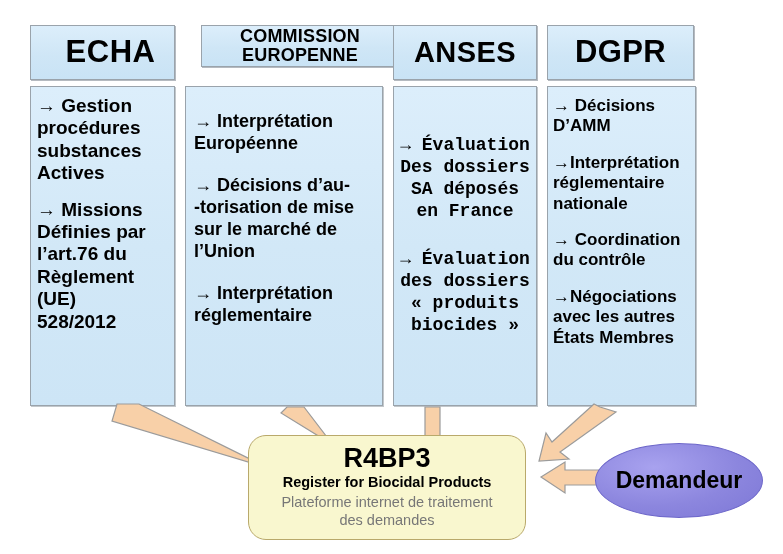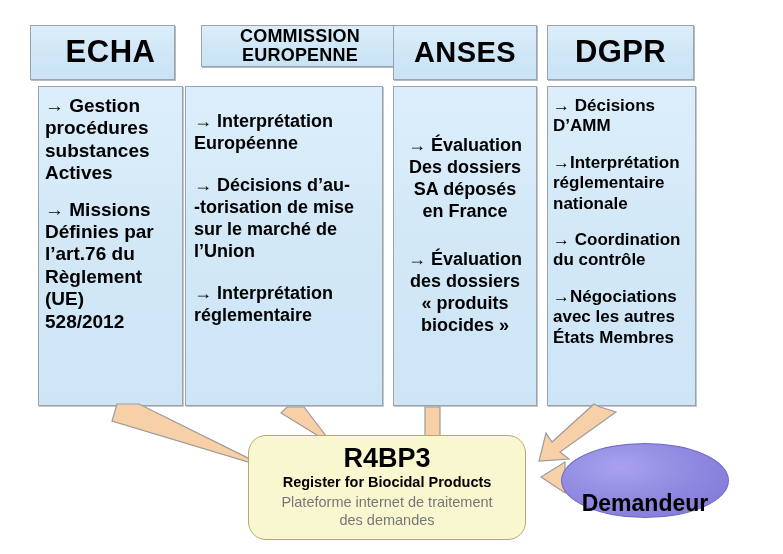--- a/index.html
+++ b/index.html
@@ -27,33 +27,33 @@
   }
   .body-inner{padding:6px 6px 0 6px;}
   .item{
     font-weight:bold;color:#000;
     margin:0 0 14px 0;
     white-space:pre-line;
   }
 
   
   #hdr1{left:30px;top:25px;width:145px;height:55px;font-size:31px;letter-spacing:.5px;padding-left:16px;}
-  #bod1{left:38px;top:86px;width:145px;height:320px;}
+  #bod1{left:30px;top:86px;width:145px;height:320px;}
   #bod1 .body-inner{padding-top:8px;}
   #bod1 .item{font-size:19px;line-height:1.18;}
 
   #hdr2{left:201px;top:25px;width:198px;height:42px;font-size:18px;letter-spacing:.2px;}
   #bod2{left:185px;top:86px;width:198px;height:320px;}
   #bod2 .body-inner{padding:24px 8px 0 8px;}
   #bod2 .item{font-size:18px;line-height:1.22;margin-bottom:20px;}
 
   #hdr3{left:393px;top:25px;width:144px;height:55px;font-size:29px;letter-spacing:.4px;}
   #bod3{left:393px;top:86px;width:144px;height:320px;}
   #bod3 .body-inner{padding:48px 6px 0 6px;text-align:center;}
-  #bod3 .item{font-size:18px;line-height:1.22;margin-bottom:26px;}
+  #bod3 .item{font-size:18px;line-height:1.22;margin-bottom:26px;font-family:Liberation Mono, monospace;}
 
   #hdr4{left:547px;top:25px;width:147px;height:55px;font-size:31px;letter-spacing:.4px;}
   #bod4{left:547px;top:86px;width:149px;height:320px;}
   #bod4 .body-inner{padding:9px 5px 0 5px;}
   #bod4 .item{font-size:17px;line-height:1.2;margin-bottom:16px;}
 
   
   #r4bp3{
     position:absolute;left:248px;top:435px;width:278px;height:105px;
     background:#f9f7cf;border:1px solid #b9a96b;border-radius:18px;
@@ -61,25 +61,25 @@
     display:flex;flex-direction:column;align-items:center;justify-content:flex-start;
     padding-top:8px;
     z-index:5;
   }
   #r4bp3 .t1{font-size:27px;font-weight:bold;color:#000;line-height:1.05;}
   #r4bp3 .t2{font-size:14.5px;font-weight:bold;color:#000;margin-top:3px;line-height:1.1;}
   #r4bp3 .t3{font-size:14.5px;color:#777777;margin-top:2px;line-height:1.25;text-align:center;}
 
   
   #demandeur{
-    position:absolute;left:561px;top:443px;width:166px;height:73px;
+    position:absolute;left:595px;top:443px;width:166px;height:73px;
     background:radial-gradient(ellipse at 35% 32%, #a8a2ef 0%, #8c86de 55%, #7d77d6 100%);
     border-radius:50%;
     border:1px solid #6d67c9;
-    display:flex;align-items:flex-end;justify-content:center;
+    display:flex;align-items:center;justify-content:center;
     z-index:5;
   }
   #demandeur span{font-size:23px;font-weight:bold;color:#000;}
 
   svg.arrows{position:absolute;left:0;top:0;width:783px;height:554px;z-index:2;}
 </style>
 </head>
 <body>
 
 <div id="stage">

